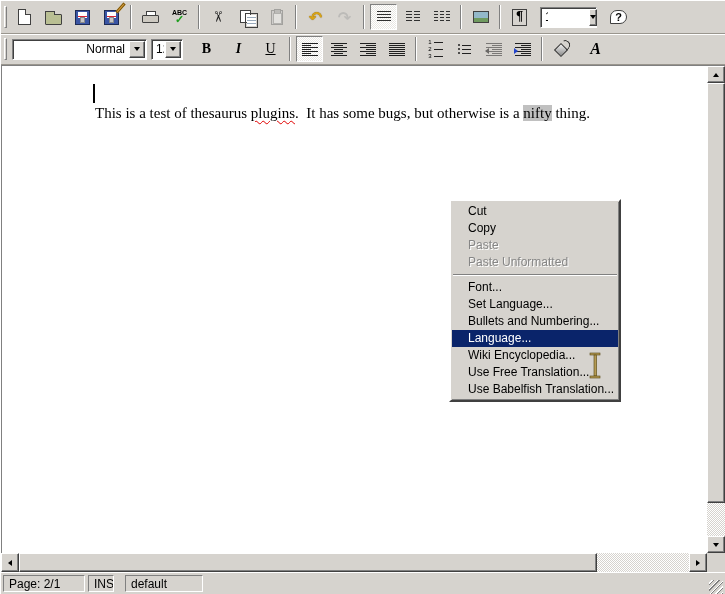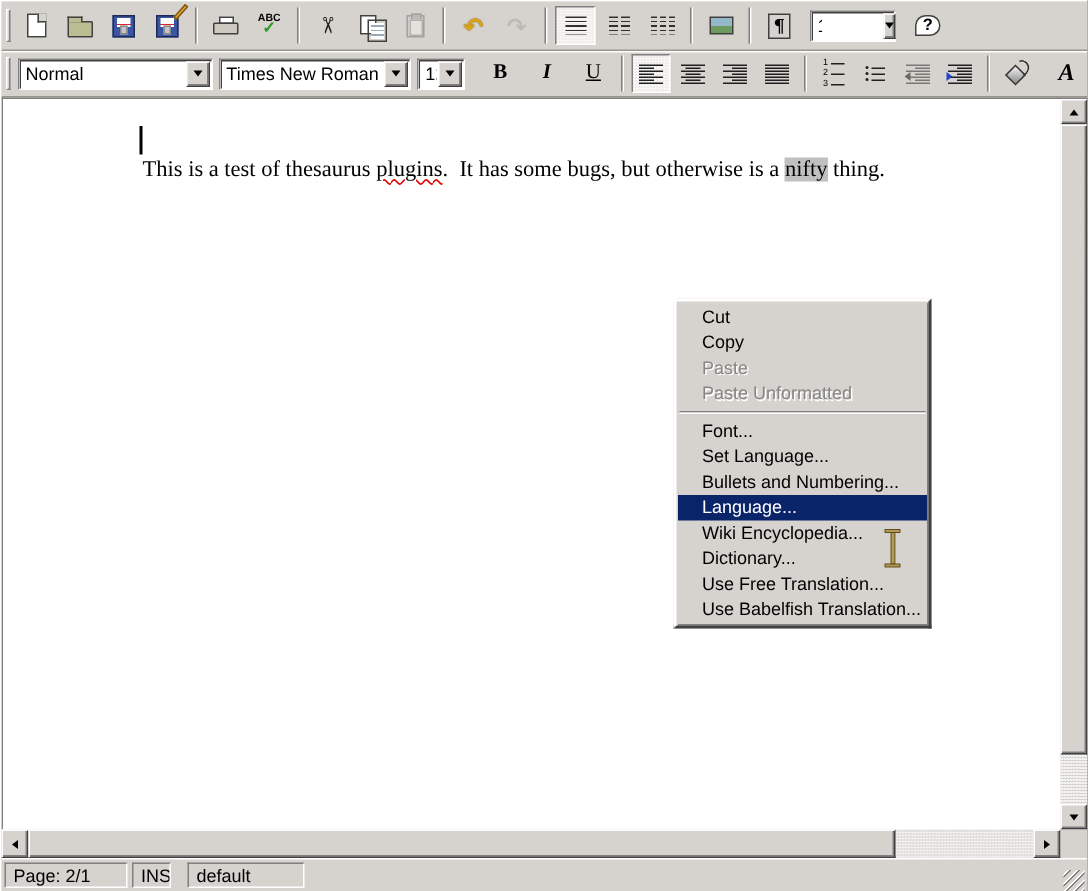--- a/index.html
+++ b/index.html
@@ -199,28 +199,22 @@
           <i class="tri-down"></i>
         </span>
     </div>
     <div class="tb" style="margin-left:6px;">
         <span class="ic-help">?</span>
       </div>
   </div>
 
   <div class="toolbar toolbar2">
     <div class="grip"></div>
-    <div class="combo" style="width:135px;">
+    <div class="combo" style="width:135px;text-align:right;">
       <span class="val">Normal</span>
-      <span class="btn">
-          <i class="tri-down"></i>
-        </span>
-    </div>
-    <div class="combo" style="width:130px;">
-      <span class="val">Times New Roman</span>
       <span class="btn">
           <i class="tri-down"></i>
         </span>
     </div>
     <div class="combo" style="width:32px;">
       <span class="val">12</span>
       <span class="btn">
           <i class="tri-down"></i>
         </span>
     </div>
@@ -388,21 +382,20 @@
     <div class="menu-item disabled">Paste</div>
     <div class="menu-item disabled">Paste Unformatted</div>
     <div class="menu-sep">
         <i></i>
       </div>
     <div class="menu-item">Font...</div>
     <div class="menu-item">Set Language...</div>
     <div class="menu-item">Bullets and Numbering...</div>
     <div class="menu-item selected">Language...</div>
     <div class="menu-item">Wiki Encyclopedia...</div>
-    <div class="menu-item">Dictionary...</div>
     <div class="menu-item">Use Free Translation...</div>
     <div class="menu-item">Use Babelfish Translation...</div>
   </div>
 
   <svg class="ibeam" width="13" height="28" viewBox="0 0 13 28">
     <rect x="1" y="1" width="10" height="2" fill="#b49a55" stroke="#55450f" stroke-width="0.6"></rect>
     <rect x="5" y="3" width="2.6" height="21" fill="#b49a55" stroke="#55450f" stroke-width="0.6"></rect>
     <rect x="1" y="24" width="10" height="2" fill="#b49a55" stroke="#55450f" stroke-width="0.6"></rect>
   </svg>
 

